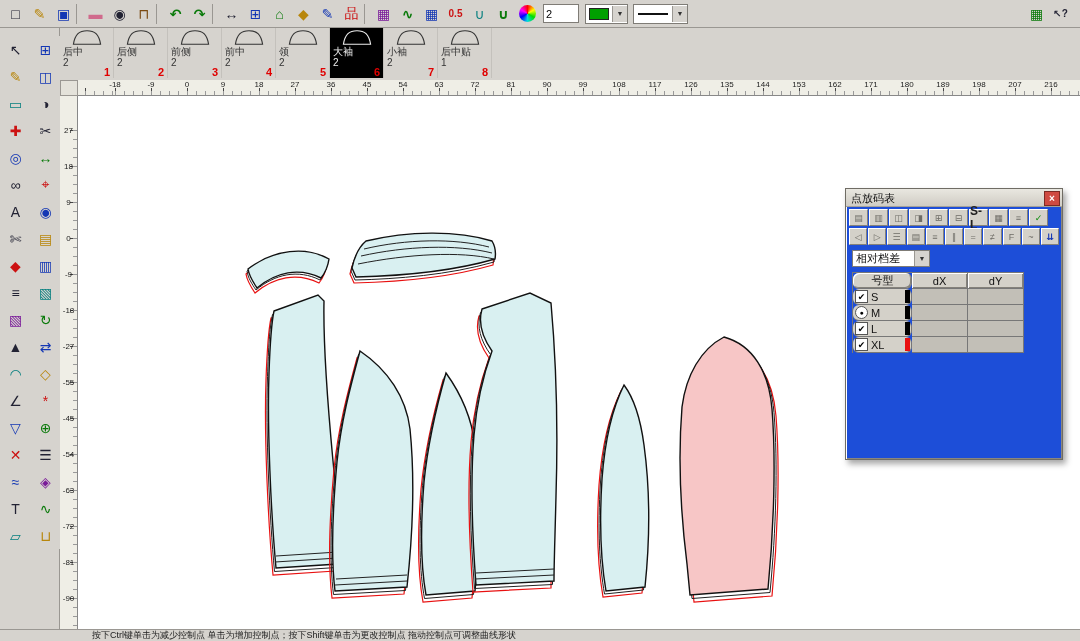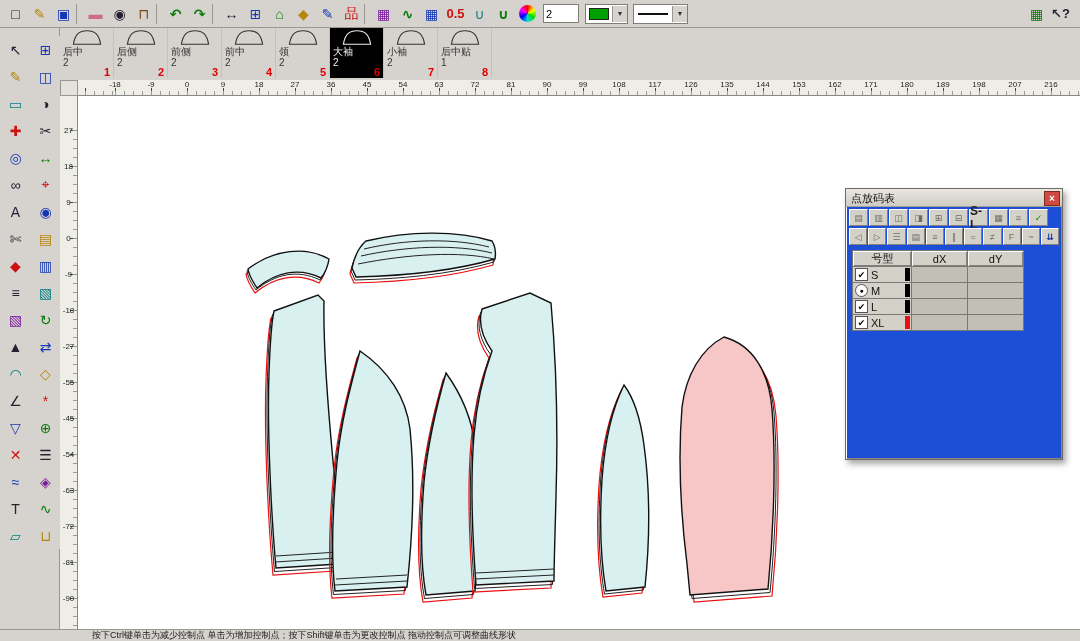--- a/index.html
+++ b/index.html
@@ -23,21 +23,21 @@
   .ttool.sep{width:6px;min-width:6px;height:20px;border-left:1px solid #9a9792;background:none;}
   .ttool.c-ink{color:#223;}
   .ttool.c-gold{color:#b8860b;}
   .ttool.c-blue{color:#1437b4;}
   .ttool.c-green{color:#0a7a0a;font-weight:bold;}
   .ttool.c-red{color:#cc1111;}
   .ttool.c-purple{color:#7a1a99;}
   .ttool.c-teal{color:#067f7f;}
   .ttool.c-brown{color:#7a4a12;}
   .ttool.c-pink{color:#d06a8c;}
-  .ttool.t-sm{font-size:13px;font-weight:bold;}
+  .ttool.t-sm{font-size:10px;font-weight:bold;}
   .ttool.wheel{
     width:17px;height:17px;min-width:17px;border-radius:50%;margin:0 3px;
     background:conic-gradient(#f00,#ff0,#0d0,#0dd,#00f,#f0f,#f00);
   }
   #size-input{
     width:30px;height:17px;border:1px solid #7f7c76;background:#fff;
     font-size:11px;padding:0 2px;margin:0 3px;font-family:inherit;
   }
   .dd{
     height:18px;background:#fff;border:1px solid #7f7c76;display:inline-flex;
@@ -146,21 +146,21 @@
     width:78px;height:17px;background:#fff;border:1px solid #7f7c76;
     display:inline-flex;align-items:center;font-size:11px;padding-left:3px;box-sizing:border-box;
   }
   .pdd .ddarw{margin-left:auto;height:15px;}
   .ptable{margin:5px 0 0 6px;width:171px;border-left:1px solid #777;border-top:1px solid #777;}
   .trow{display:flex;}
   .tcell{
     box-sizing:border-box;border-right:1px solid #777;border-bottom:1px solid #777;
     height:16px;font-size:11px;display:flex;align-items:center;
   }
-  .tsize{width:59px;background:#d4d1c9;padding:0 1px 0 2px;position:relative;}
+  .tsize{width:59px;background:#d4d1c9;padding:0 1px 0 2px;position:relative;border-radius:6px;}
   .tdx,.tdy{width:56px;background:#c2bfb7;}
   .thead .tcell{
     background:#d4d1c9;justify-content:center;font-size:11px;
     box-shadow:inset 1px 1px 0 #fff,inset -1px -1px 0 #84817a;
   }
   .cb{
     width:11px;height:11px;background:#fff;border:1px solid #555;margin-right:3px;
     display:flex;align-items:center;justify-content:center;font-size:9px;color:#000;
   }
   .cb[data-mark="radio"]{border-radius:50%;font-size:7px;}
@@ -556,20 +556,26 @@
       <span class="pbtn">=</span>
 
       <span class="pbtn">≠</span>
 
       <span class="pbtn">F</span>
 
       <span class="pbtn">~</span>
 
       <span class="pbtn c-blue">⇊</span>
     </div>
+  <div class="pctrl">
+    <span class="pdd">
+      <span>相对档差</span>
+      <span class="ddarw">▼</span>
+    </span>
+  </div>
   <div class="ptable">
     <div class="trow thead">
       <div class="tcell tsize">号型</div>
       <div class="tcell tdx">dX</div>
       <div class="tcell tdy">dY</div>
     </div>
     <div>
 
         <div class="trow">
           <div class="tcell tsize">

